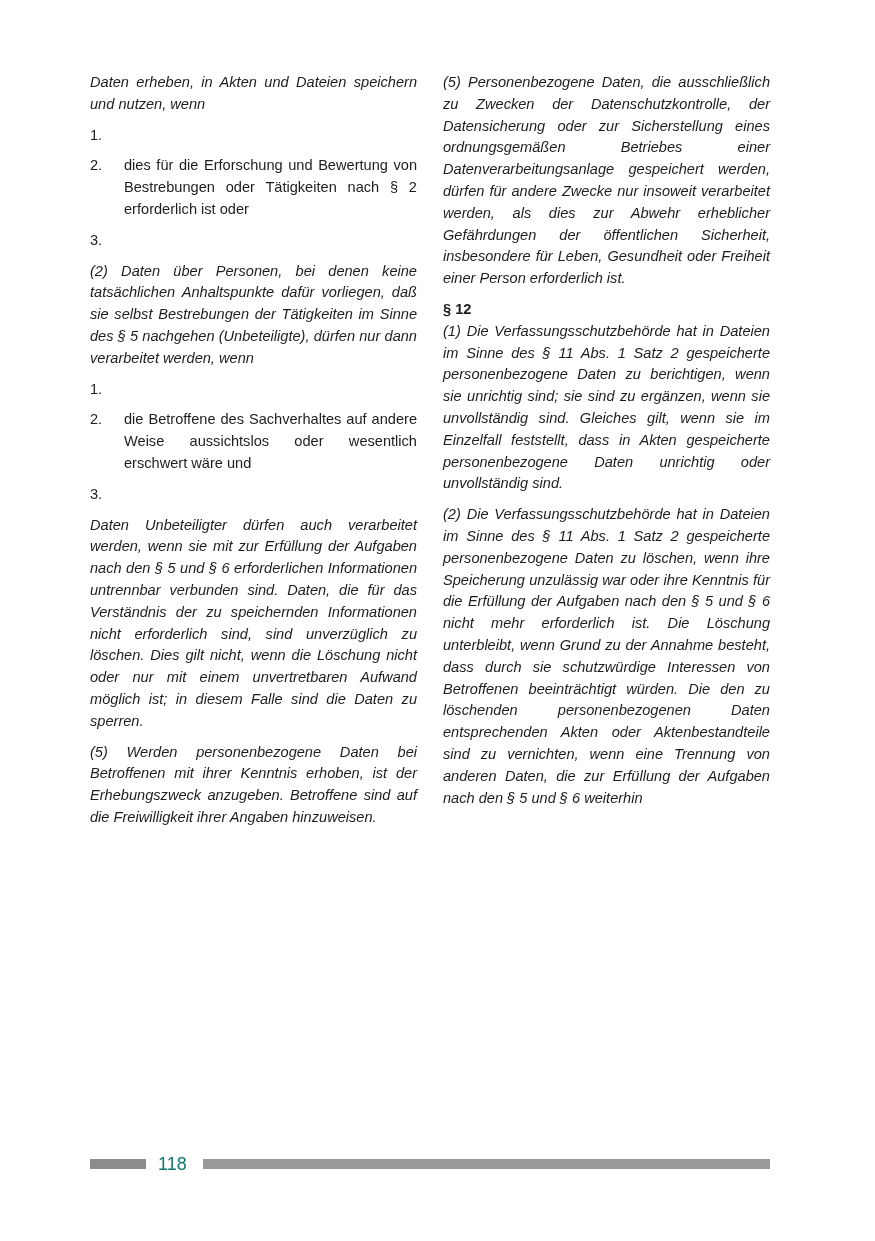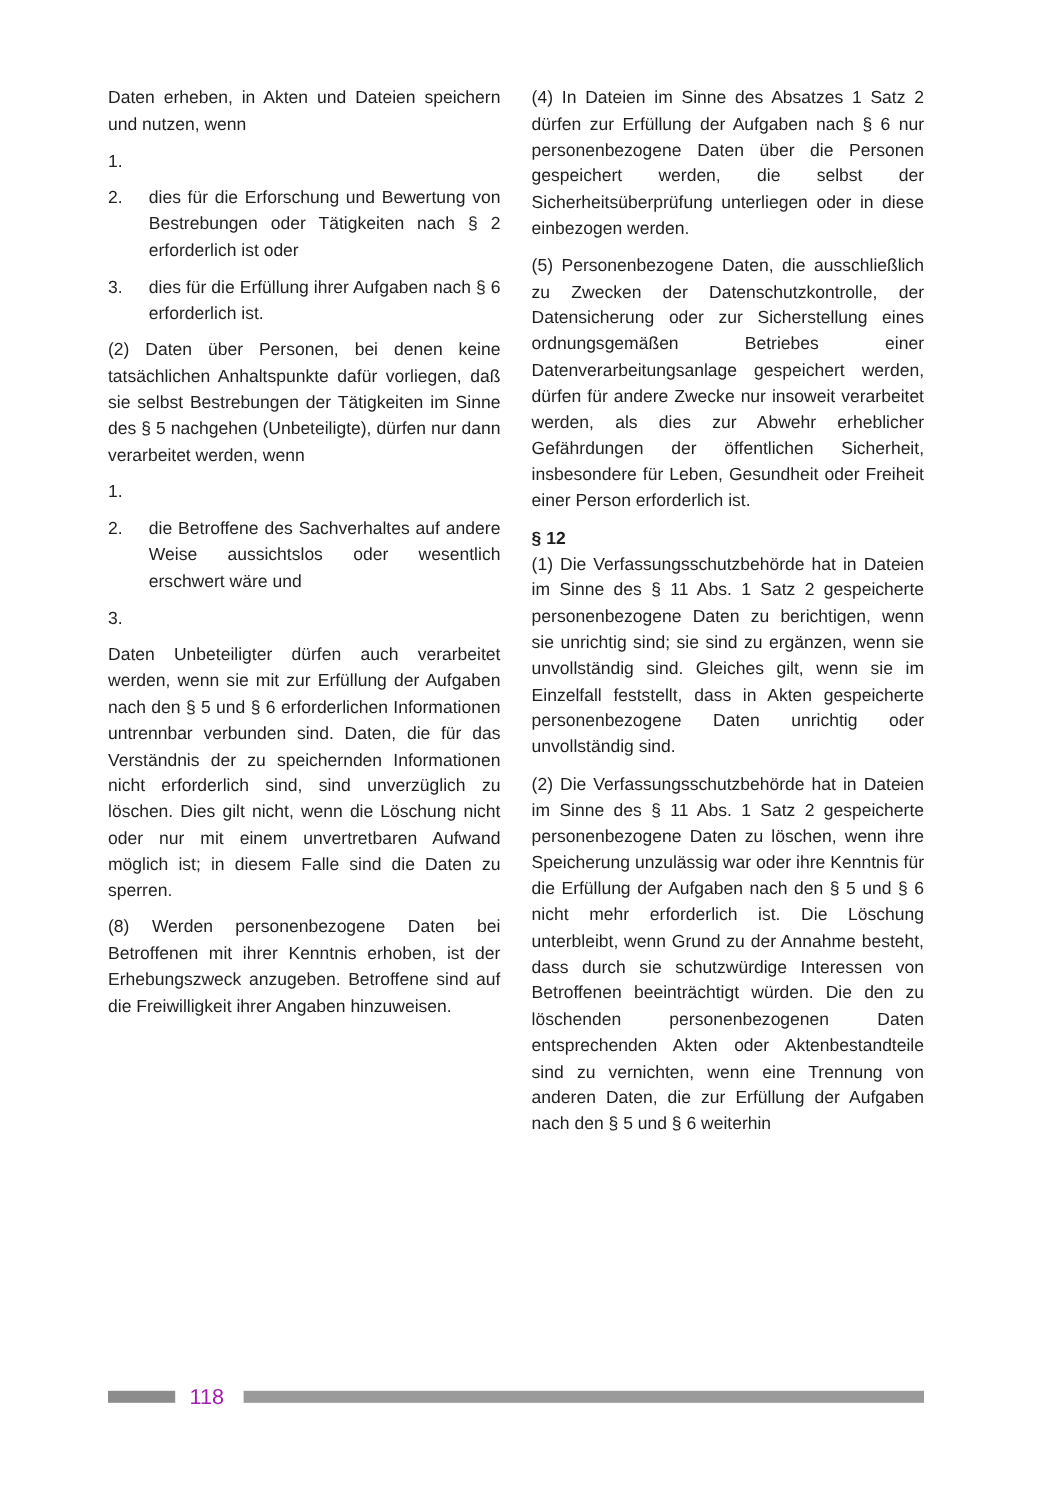--- a/index.html
+++ b/index.html
@@ -29,20 +29,21 @@
   .column {
     width: 327px;
     font-size: 14.6px;
     line-height: 21.8px;
     text-align: justify;
     hyphens: auto;
     -webkit-hyphens: auto;
   }
   .para {
     margin: 0 0 9px 0;
+    font-style: italic;
   }
   .heading {
     font-weight: bold;
     margin: 0 0 12px 0;
   }
   .heading.tight {
     margin-bottom: 0;
   }
   .space-before {
   }
@@ -71,21 +72,21 @@
   .bar {
     height: 10px;
     background: #9a9a9a;
   }
   .bar-left {
     width: 56px;
     background: #8c8c8c;
   }
   .page-num {
     font-size: 18px;
-    color: #a21caf;
+    color: #0f766e;
     padding: 0 16px 0 12px;
     line-height: 22px;
   }
   .bar-right {
     flex: 1;
   }
 </style>
 </head>
 <body>
 
@@ -95,38 +96,36 @@
         <div class="para">Daten erheben, in Akten und Dateien speichern und nutzen, wenn</div>
         <div class="list-item">
           <span class="num">1.</span>
         </div>
         <div class="list-item">
           <span class="num">2.</span>
           <span class="li-text">dies für die Erforschung und Bewertung von Bestrebungen oder Tätigkeiten nach § 2 erforderlich ist oder</span>
         </div>
         <div class="list-item">
           <span class="num">3.</span>
-          <span class="li-text">dies für die Erfüllung ihrer Aufgaben nach § 6 erforderlich ist.</span>
         </div>
         <div class="para">(2) Daten über Personen, bei denen keine tatsächlichen Anhaltspunkte dafür vorliegen, daß sie selbst Bestrebungen der Tätigkeiten im Sinne des § 5 nachgehen (Unbeteiligte), dürfen nur dann verarbeitet werden, wenn</div>
         <div class="list-item">
           <span class="num">1.</span>
         </div>
         <div class="list-item">
           <span class="num">2.</span>
           <span class="li-text">die Betroffene des Sachverhaltes auf andere Weise aussichtslos oder wesentlich erschwert wäre und</span>
         </div>
         <div class="list-item">
           <span class="num">3.</span>
         </div>
         <div class="para">Daten Unbeteiligter dürfen auch verarbeitet werden, wenn sie mit zur Erfüllung der Aufgaben nach den § 5 und § 6 erforderlichen Informationen untrennbar verbunden sind. Daten, die für das Verständnis der zu speichernden Informationen nicht erforderlich sind, sind unverzüglich zu löschen. Dies gilt nicht, wenn die Löschung nicht oder nur mit einem unvertretbaren Aufwand möglich ist; in diesem Falle sind die Daten zu sperren.</div>
-        <div class="para">(8) Werden personenbezogene Daten bei Betroffenen mit ihrer Kenntnis erhoben, ist der Erhebungszweck anzugeben. Betroffene sind auf die Freiwilligkeit ihrer Angaben hinzuweisen.</div>
+        <div class="para">(5) Werden personenbezogene Daten bei Betroffenen mit ihrer Kenntnis erhoben, ist der Erhebungszweck anzugeben. Betroffene sind auf die Freiwilligkeit ihrer Angaben hinzuweisen.</div>
       </div>
     <div class="column" id="col-1">
-        <div class="para">(4) In Dateien im Sinne des Absatzes 1 Satz 2 dürfen zur Erfüllung der Aufgaben nach § 6 nur personenbezogene Daten über die Personen gespeichert werden, die selbst der Sicherheitsüberprüfung unterliegen oder in diese einbezogen werden.</div>
         <div class="para">(5) Personenbezogene Daten, die ausschließlich zu Zwecken der Datenschutzkontrolle, der Datensicherung oder zur Sicherstellung eines ordnungsgemäßen Betriebes einer Datenverarbeitungsanlage gespeichert werden, dürfen für andere Zwecke nur insoweit verarbeitet werden, als dies zur Abwehr erheblicher Gefährdungen der öffentlichen Sicherheit, insbesondere für Leben, Gesundheit oder Freiheit einer Person erforderlich ist.</div>
         <div class="heading tight space-before">§ 12</div>
         <div class="para">(1) Die Verfassungsschutzbehörde hat in Dateien im Sinne des § 11 Abs. 1 Satz 2 gespeicherte personenbezogene Daten zu berichtigen, wenn sie unrichtig sind; sie sind zu ergänzen, wenn sie unvollständig sind. Gleiches gilt, wenn sie im Einzelfall feststellt, dass in Akten gespeicherte personenbezogene Daten unrichtig oder unvollständig sind.</div>
         <div class="para">(2) Die Verfassungsschutzbehörde hat in Dateien im Sinne des § 11 Abs. 1 Satz 2 gespeicherte personenbezogene Daten zu löschen, wenn ihre Speicherung unzulässig war oder ihre Kenntnis für die Erfüllung der Aufgaben nach den § 5 und § 6 nicht mehr erforderlich ist. Die Löschung unterbleibt, wenn Grund zu der Annahme besteht, dass durch sie schutzwürdige Interessen von Betroffenen beeinträchtigt würden. Die den zu löschenden personenbezogenen Daten entsprechenden Akten oder Aktenbestandteile sind zu vernichten, wenn eine Trennung von anderen Daten, die zur Erfüllung der Aufgaben nach den § 5 und § 6 weiterhin</div>
       </div>
   </div>
   <div class="footer">
     <span class="bar bar-left"></span>
     <span class="page-num">118</span>
     <span class="bar bar-right"></span>

